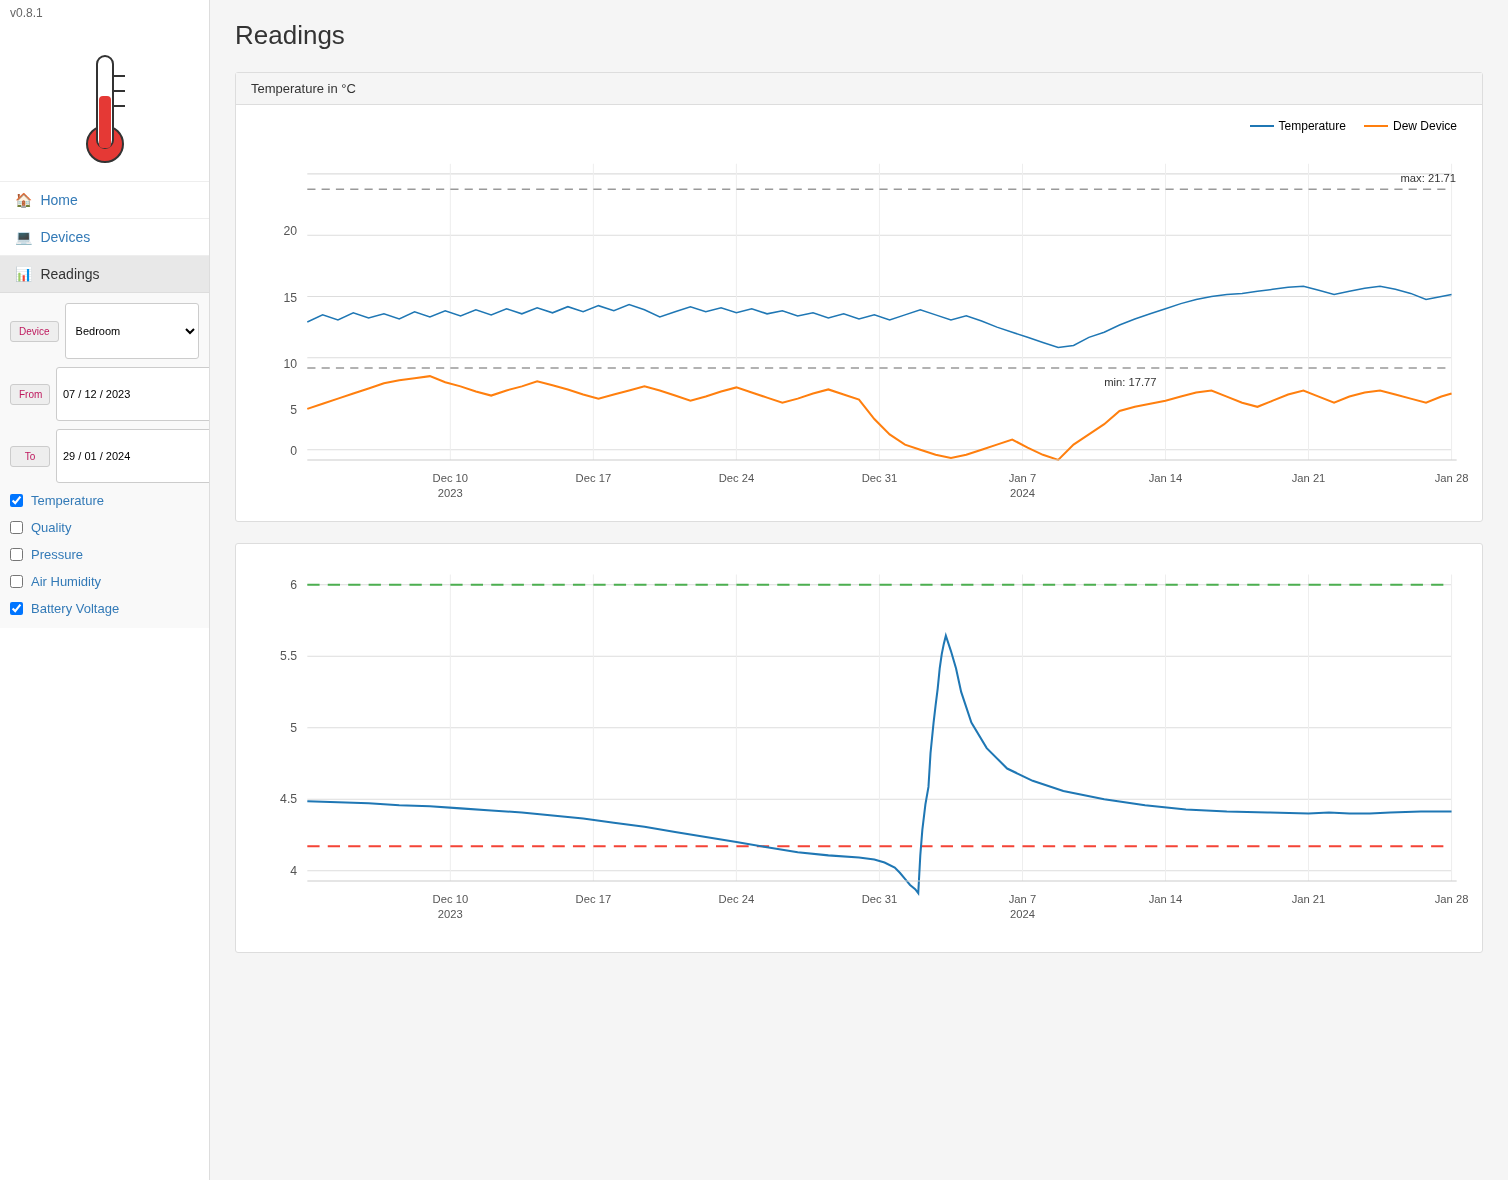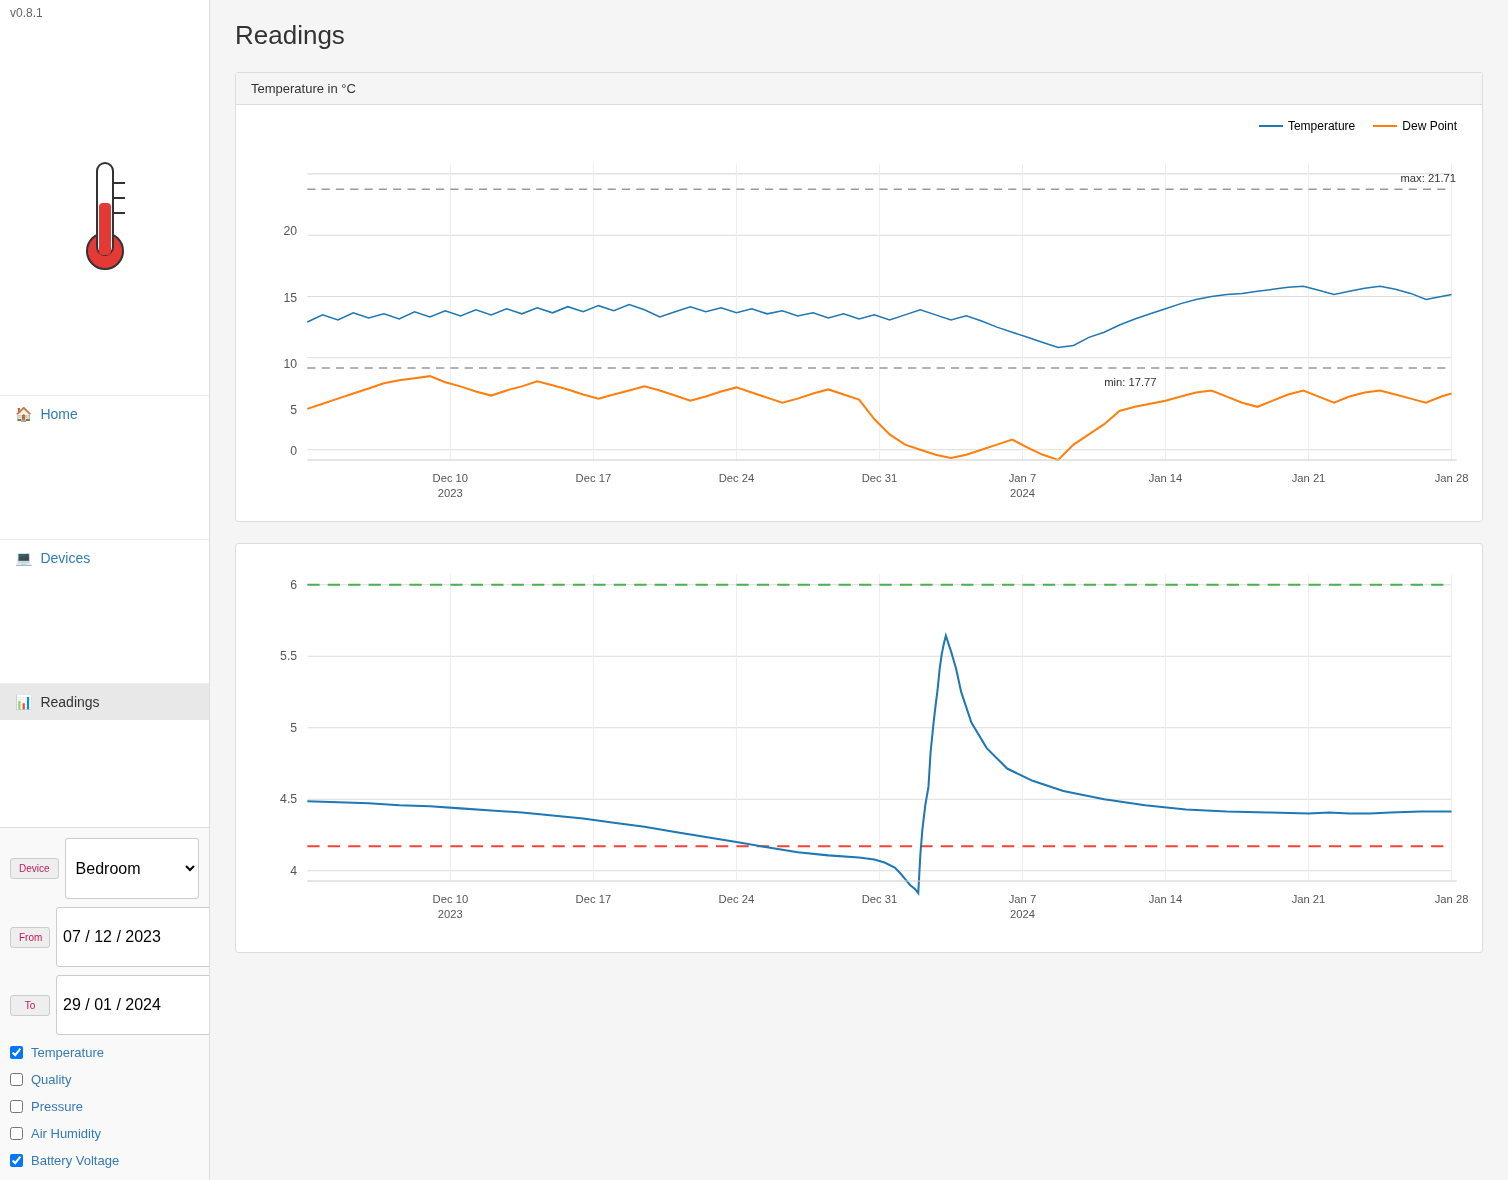--- a/index.html
+++ b/index.html
@@ -8,21 +8,20 @@
     
     #sidebar {
       width: 210px;
       min-width: 210px;
       background: #fff;
       border-right: 1px solid #ddd;
       display: flex;
       flex-direction: column;
       height: 100vh;
       overflow-y: auto;
-      justify-content: space-between;
     }
     #version-label {
       font-size: 12px;
       color: #666;
       padding: 6px 10px;
     }
     #logo-container {
       display: flex;
       justify-content: center;
       padding: 10px 0 15px;
@@ -59,21 +58,21 @@
       background: #eee;
       padding: 4px 8px;
       border: 1px solid #ccc;
       border-radius: 3px;
       min-width: 40px;
       text-align: center;
       color: #be185d;
     }
     .form-control {
       flex: 1;
-      font-size: 16px;
+      font-size: 11px;
       padding: 20px 6px;
       border: 1px solid #ccc;
       border-radius: 3px;
       background: #fff;
     }
     .checkbox-row {
       display: flex;
       align-items: center;
       gap: 8px;
       padding: 2px 0;
@@ -223,21 +222,21 @@
     <div class="chart-header">Temperature in °C</div>
     <div class="chart-body">
 
       <div class="legend">
         <div class="legend-item">
           <span class="legend-line" style="background:#1f77b4;"></span>
           <span>Temperature</span>
         </div>
         <div class="legend-item">
           <span class="legend-line" style="background:#ff7f0e;"></span>
-          <span>Dew Point</span>
+          <span>Dew Device</span>
         </div>
       </div>
 
       <svg class="chart-svg" viewBox="0 0 1200 370">
 
         <line x1="60" y1="40" x2="1180" y2="40" stroke="#ddd" stroke-width="1"></line>
         <line x1="60" y1="100" x2="1180" y2="100" stroke="#ddd" stroke-width="1"></line>
         <line x1="60" y1="160" x2="1180" y2="160" stroke="#ddd" stroke-width="1"></line>
         <line x1="60" y1="220" x2="1180" y2="220" stroke="#ddd" stroke-width="1"></line>
         <line x1="60" y1="310" x2="1180" y2="310" stroke="#ddd" stroke-width="1"></line>

